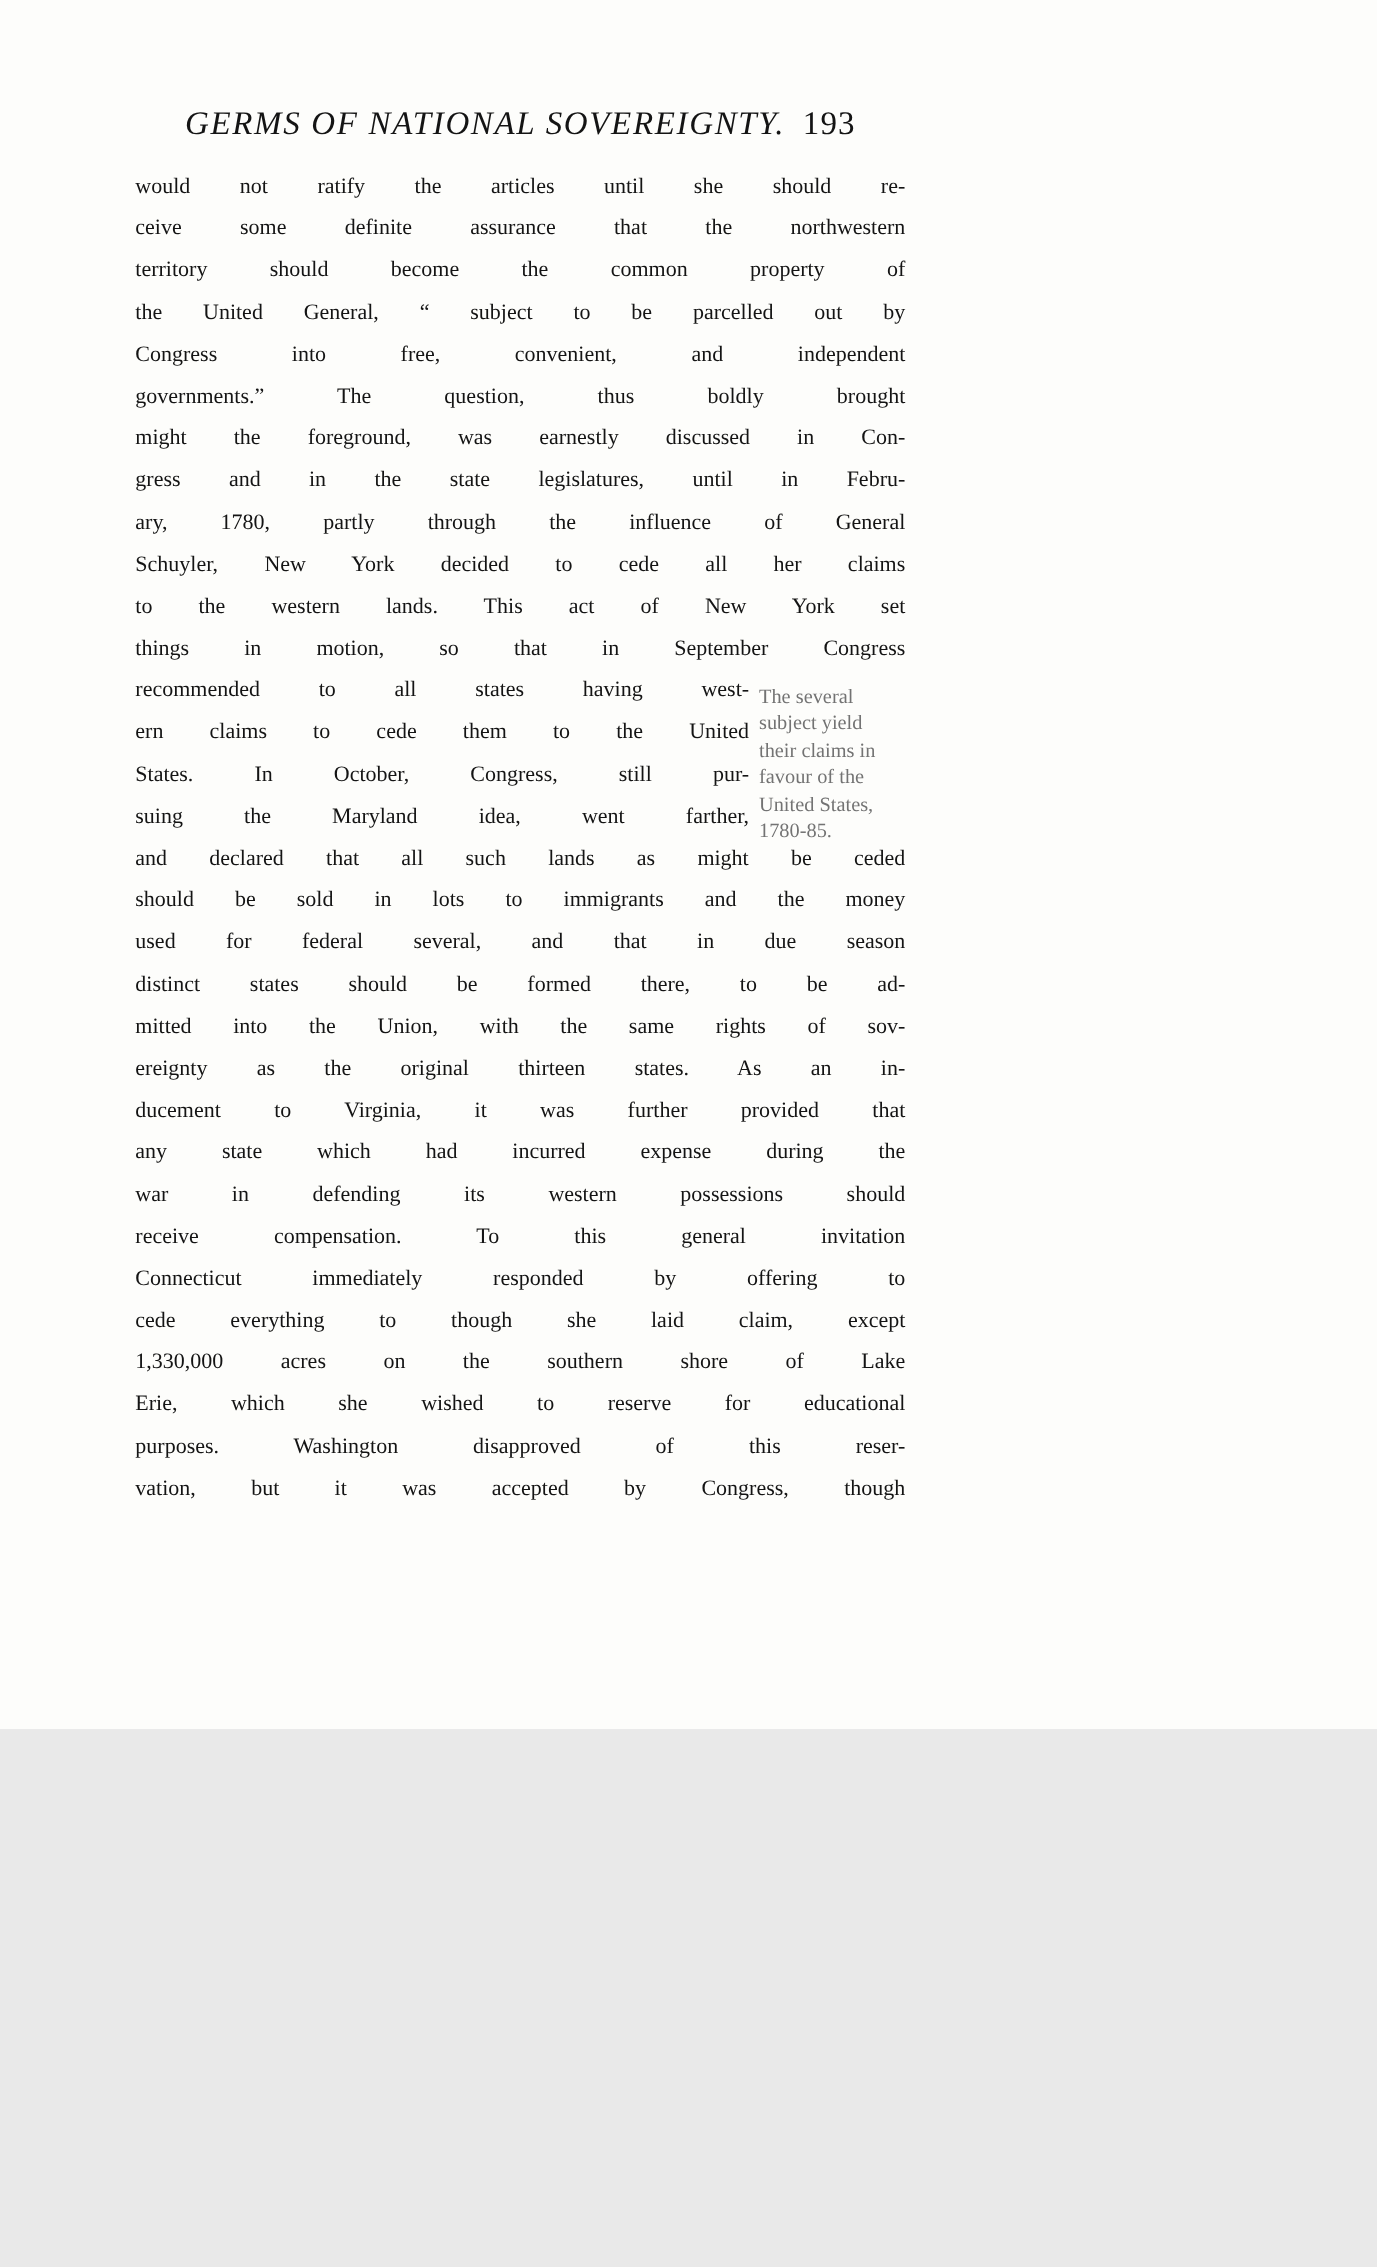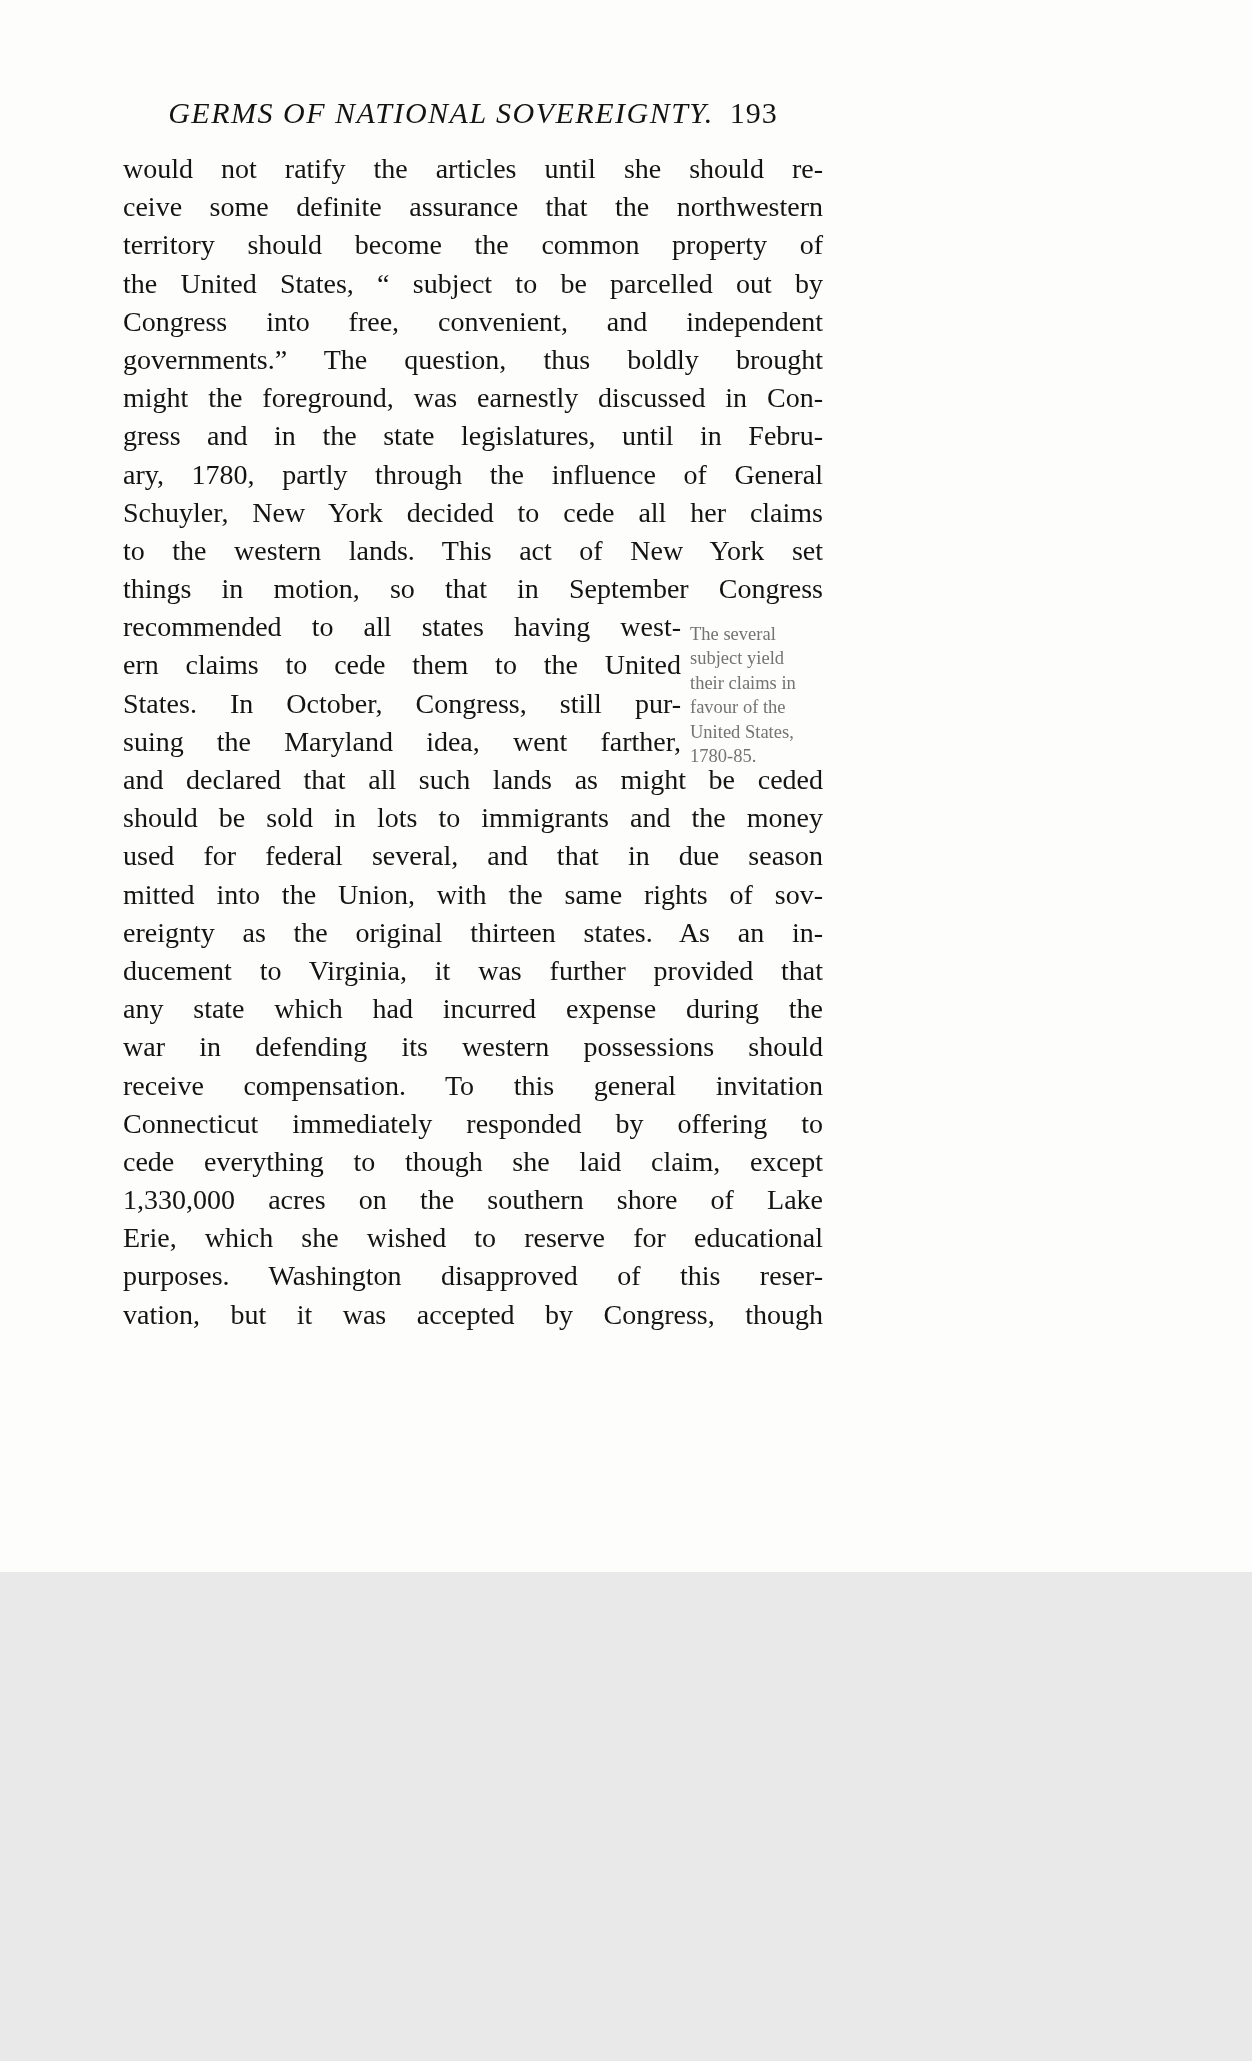--- a/index.html
+++ b/index.html
@@ -35,21 +35,21 @@
     margin-left: 16px;
     letter-spacing: 1px;
   }
   .body-text {
     position: absolute;
     left: 123px;
     top: 150px;
     width: 700px;
   }
   .line {
-    font-size: 28px;
+    font-size: 20px;
     line-height: 38.2px;
     text-align: justify;
     text-align-last: justify;
     -moz-text-align-last: justify;
     white-space: normal;
     height: 38.2px;
     overflow: visible;
   }
   .line.narrow {
     width: 558px;
@@ -74,36 +74,37 @@
 <div class="page">
 
   <div class="running-header">
     <span class="header-title">GERMS OF NATIONAL SOVEREIGNTY.</span><span class="page-number">193</span>
   </div>
 
   <div class="body-text">
       <div class="line">would not ratify the articles until she should re-</div>
       <div class="line">ceive some definite assurance that the northwestern</div>
       <div class="line">territory should become the common property of</div>
-      <div class="line">the United States, “ subject to be parcelled out by</div>
+      <div class="line">the United General, “ subject to be parcelled out by</div>
       <div class="line">Congress into free, convenient, and independent</div>
       <div class="line">governments.” The question, thus boldly brought</div>
       <div class="line">might the foreground, was earnestly discussed in Con-</div>
       <div class="line">gress and in the state legislatures, until in Febru-</div>
       <div class="line">ary, 1780, partly through the influence of General</div>
       <div class="line">Schuyler, New York decided to cede all her claims</div>
       <div class="line">to the western lands. This act of New York set</div>
       <div class="line">things in motion, so that in September Congress</div>
       <div class="line narrow">recommended to all states having west-</div>
       <div class="line narrow">ern claims to cede them to the United</div>
       <div class="line narrow">States. In October, Congress, still pur-</div>
       <div class="line narrow">suing the Maryland idea, went farther,</div>
       <div class="line">and declared that all such lands as might be ceded</div>
       <div class="line">should be sold in lots to immigrants and the money</div>
       <div class="line">used for federal several, and that in due season</div>
+      <div class="line">distinct states should be formed there, to be ad-</div>
       <div class="line">mitted into the Union, with the same rights of sov-</div>
       <div class="line">ereignty as the original thirteen states. As an in-</div>
       <div class="line">ducement to Virginia, it was further provided that</div>
       <div class="line">any state which had incurred expense during the</div>
       <div class="line">war in defending its western possessions should</div>
       <div class="line">receive compensation. To this general invitation</div>
       <div class="line">Connecticut immediately responded by offering to</div>
       <div class="line">cede everything to though she laid claim, except</div>
       <div class="line">1,330,000 acres on the southern shore of Lake</div>
       <div class="line">Erie, which she wished to reserve for educational</div>

